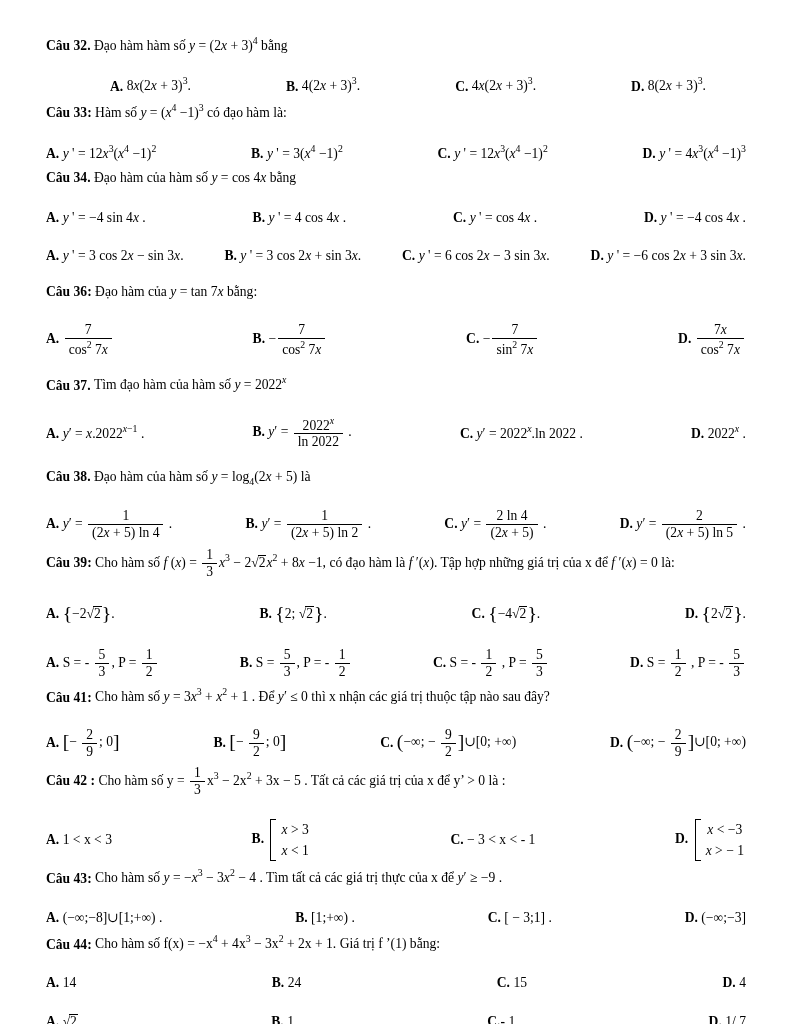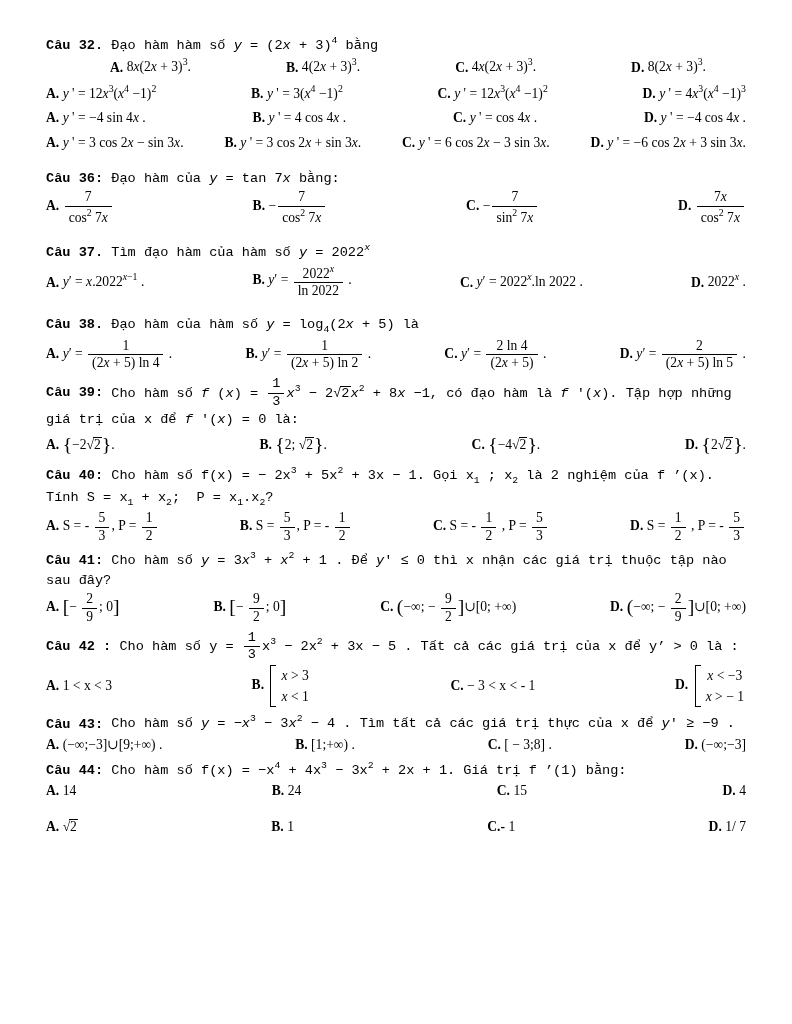--- a/index.html
+++ b/index.html
@@ -4,26 +4,26 @@
 <style>
   html,body{margin:0;padding:0;background:#fff;}
   body{
     width:792px;min-height:1024px;box-sizing:border-box;
     color:#000;font-family:"Liberation Serif","DejaVu Serif",serif;
     font-size:13.6px;
   }
   .page{padding:34px 46px 20px 46px;box-sizing:border-box;}
   .q{margin-bottom:5px;}
   .q.gap-top{margin-top:16px;}
-  .stem{line-height:1.5;font-family:Liberation Mono, monospace;}
+  .stem{line-height:1.5;}
   .qnum{font-weight:bold;}
   .opts{
     display:grid;grid-template-columns:repeat(4,auto);
     justify-content:space-between;align-items:center;
-    column-gap:25px;line-height:1.45;margin:0 0 3px 0;
+    column-gap:25px;line-height:1.45;margin:19px 0 3px 0;
   }
   .opts.indent{padding-left:64px;padding-right:40px;}
   .opt{white-space:nowrap;}
   .olabel{font-weight:bold;}
   i{font-style:italic;}
   sup,sub{font-size:0.72em;}
   
   .f{display:inline-block;text-align:center;vertical-align:middle;margin:0 2px;line-height:1.2;}
   .f .n{display:block;border-bottom:1px solid #000;padding:0 4px;}
   .f .d{display:block;padding:0 4px;}
@@ -49,29 +49,37 @@
     </div>
     <div class="opts indent">
       <span class="opt"><span class="olabel">A.</span> <span class="otext">8<i>x</i>(2<i>x</i> + 3)<sup>3</sup>.</span></span>
       <span class="opt"><span class="olabel">B.</span> <span class="otext">4(2<i>x</i> + 3)<sup>3</sup>.</span></span>
       <span class="opt"><span class="olabel">C.</span> <span class="otext">4<i>x</i>(2<i>x</i> + 3)<sup>3</sup>.</span></span>
       <span class="opt"><span class="olabel">D.</span> <span class="otext">8(2<i>x</i> + 3)<sup>3</sup>.</span></span>
     </div>
   </section>
 
   <section class="q">
+    <div class="stem">
+      <span class="qnum">Câu 33: </span>
+      <span class="stem-text">Hàm số <i>y</i> = (<i>x</i><sup>4</sup> −1)<sup>3</sup> có đạo hàm là:</span>
+    </div>
     <div class="opts">
       <span class="opt"><span class="olabel">A.</span> <span class="otext"><i>y</i> ' = 12<i>x</i><sup>3</sup>(<i>x</i><sup>4</sup> −1)<sup>2</sup></span></span>
       <span class="opt"><span class="olabel">B.</span> <span class="otext"><i>y</i> ' = 3(<i>x</i><sup>4</sup> −1)<sup>2</sup></span></span>
       <span class="opt"><span class="olabel">C.</span> <span class="otext"><i>y</i> ' = 12<i>x</i><sup>3</sup>(<i>x</i><sup>4</sup> −1)<sup>2</sup></span></span>
       <span class="opt"><span class="olabel">D.</span> <span class="otext"><i>y</i> ' = 4<i>x</i><sup>3</sup>(<i>x</i><sup>4</sup> −1)<sup>3</sup></span></span>
     </div>
   </section>
 
   <section class="q">
+    <div class="stem">
+      <span class="qnum">Câu 34. </span>
+      <span class="stem-text">Đạo hàm của hàm số <i>y</i> = cos 4<i>x</i> bằng</span>
+    </div>
     <div class="opts">
       <span class="opt"><span class="olabel">A.</span> <span class="otext"><i>y</i> ' = −4 sin 4<i>x</i> .</span></span>
       <span class="opt"><span class="olabel">B.</span> <span class="otext"><i>y</i> ' = 4 cos 4<i>x</i> .</span></span>
       <span class="opt"><span class="olabel">C.</span> <span class="otext"><i>y</i> ' = cos 4<i>x</i> .</span></span>
       <span class="opt"><span class="olabel">D.</span> <span class="otext"><i>y</i> ' = −4 cos 4<i>x</i> .</span></span>
     </div>
   </section>
 
   <section class="q">
     <div class="opts">
@@ -128,24 +136,20 @@
     </div>
     <div class="opts">
       <span class="opt"><span class="olabel">A.</span> <span class="otext"><span class="bk">{</span>−2√<span class="ov">2</span><span class="bk">}</span>.</span></span>
       <span class="opt"><span class="olabel">B.</span> <span class="otext"><span class="bk">{</span>2; √<span class="ov">2</span><span class="bk">}</span>.</span></span>
       <span class="opt"><span class="olabel">C.</span> <span class="otext"><span class="bk">{</span>−4√<span class="ov">2</span><span class="bk">}</span>.</span></span>
       <span class="opt"><span class="olabel">D.</span> <span class="otext"><span class="bk">{</span>2√<span class="ov">2</span><span class="bk">}</span>.</span></span>
     </div>
   </section>
 
   <section class="q">
-    <div class="stem">
-      <span class="qnum">Câu 40: </span>
-      <span class="stem-text">Cho hàm số f(x) = − 2x<sup>3</sup> + 5x<sup>2</sup> + 3x − 1. Gọi x<sub>1</sub> ; x<sub>2</sub> là 2 nghiệm của f ’(x). Tính S = x<sub>1</sub> + x<sub>2</sub>;&nbsp;&nbsp;P = x<sub>1</sub>.x<sub>2</sub>?</span>
-    </div>
     <div class="opts">
       <span class="opt"><span class="olabel">A.</span> <span class="otext">S = - <span class="f"><span class="n">5</span><span class="d">3</span></span>, P = <span class="f"><span class="n">1</span><span class="d">2</span></span></span></span>
       <span class="opt"><span class="olabel">B.</span> <span class="otext">S = <span class="f"><span class="n">5</span><span class="d">3</span></span>, P = - <span class="f"><span class="n">1</span><span class="d">2</span></span></span></span>
       <span class="opt"><span class="olabel">C.</span> <span class="otext">S = - <span class="f"><span class="n">1</span><span class="d">2</span></span> , P = <span class="f"><span class="n">5</span><span class="d">3</span></span></span></span>
       <span class="opt"><span class="olabel">D.</span> <span class="otext">S = <span class="f"><span class="n">1</span><span class="d">2</span></span> , P = - <span class="f"><span class="n">5</span><span class="d">3</span></span></span></span>
     </div>
   </section>
 
   <section class="q">
     <div class="stem">
@@ -172,23 +176,23 @@
       <span class="opt"><span class="olabel">D.</span> <span class="otext"><span class="cs"><span><i>x</i> &lt; −3</span><span><i>x</i> &gt; − 1</span></span></span></span>
     </div>
   </section>
 
   <section class="q">
     <div class="stem">
       <span class="qnum">Câu 43: </span>
       <span class="stem-text">Cho hàm số <i>y</i> = −<i>x</i><sup>3</sup> − 3<i>x</i><sup>2</sup> − 4 . Tìm tất cả các giá trị thực của x để <i>y</i>′ ≥ −9 .</span>
     </div>
     <div class="opts">
-      <span class="opt"><span class="olabel">A.</span> <span class="otext">(−∞;−3]∪[9;+∞) .</span></span>
+      <span class="opt"><span class="olabel">A.</span> <span class="otext">(−∞;−8]∪[1;+∞) .</span></span>
       <span class="opt"><span class="olabel">B.</span> <span class="otext">[1;+∞) .</span></span>
-      <span class="opt"><span class="olabel">C.</span> <span class="otext">[ − 3;8] .</span></span>
+      <span class="opt"><span class="olabel">C.</span> <span class="otext">[ − 3;1] .</span></span>
       <span class="opt"><span class="olabel">D.</span> <span class="otext">(−∞;−3]</span></span>
     </div>
   </section>
 
   <section class="q">
     <div class="stem">
       <span class="qnum">Câu 44: </span>
       <span class="stem-text">Cho hàm số f(x) = −x<sup>4</sup> + 4x<sup>3</sup> − 3x<sup>2</sup> + 2x + 1. Giá trị f ’(1) bằng:</span>
     </div>
     <div class="opts">

